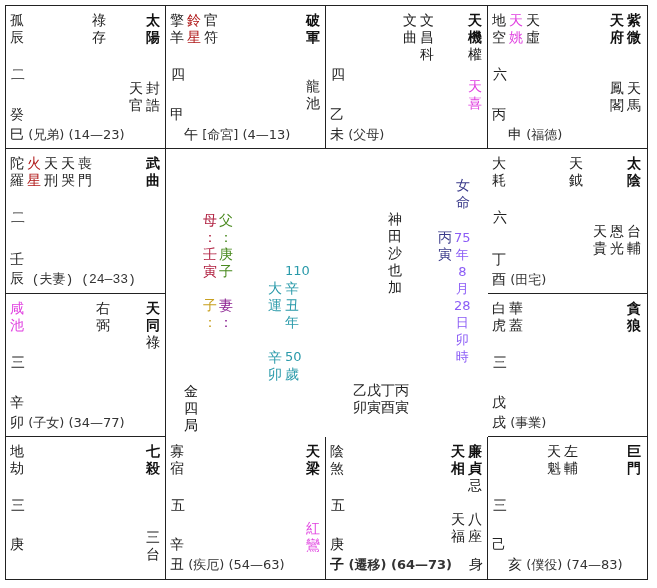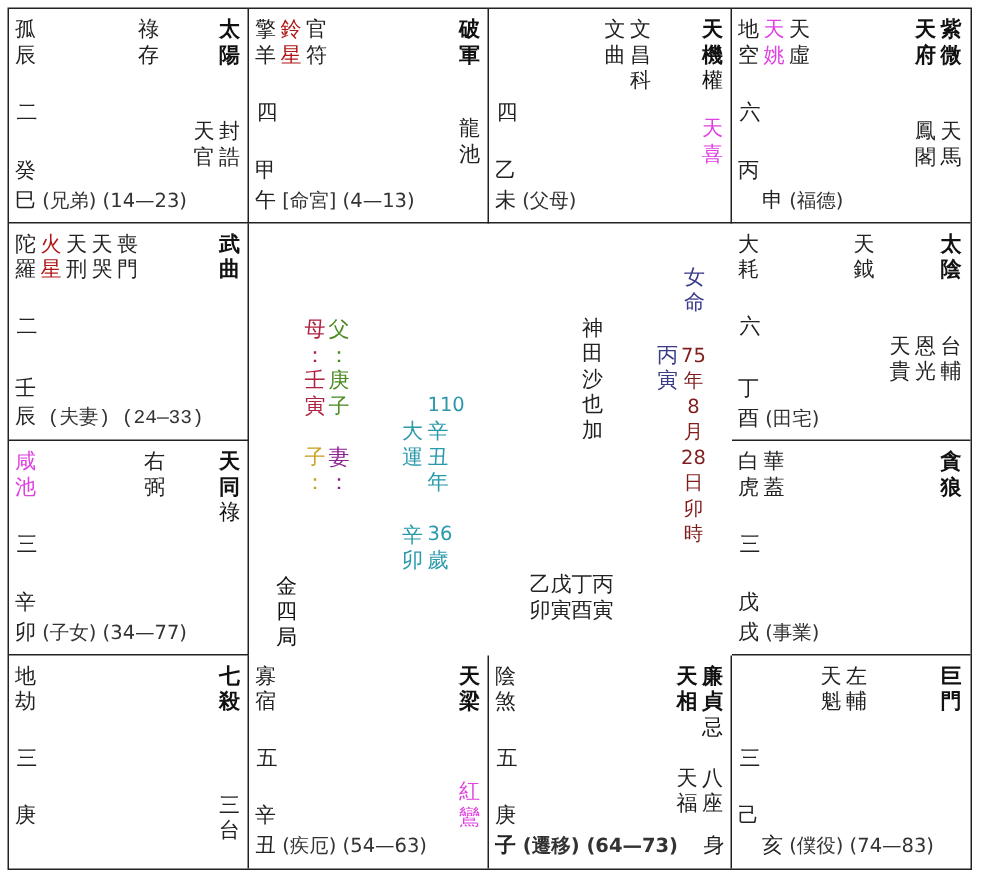--- a/index.html
+++ b/index.html
@@ -63,21 +63,21 @@
       <div class="vcol " style="left: 38px; top: 6px;">
         <span>官</span>
         <span>符</span>
       </div>
       <div class="vcol " style="left: 140px; top: 72px;">
         <span>龍</span>
         <span>池</span>
       </div>
       <div class="num" style="left: 5px; top: 60px;">四</div>
       <div class="foot" style="left: 4px; top: 99px;">甲</div>
-      <div class="foot" style="left: 4px; top: 119px;"><span>午</span><span class="small"> [命宮]</span><span class="small">  (4—13)</span></div>
+      <div class="foot" style="left: 18px; top: 119px;"><span>午</span><span class="small"> [命宮]</span><span class="small">  (4—13)</span></div>
     </div>
     <div class="cell" style="left: 320px; top: 0px; width: 162px; height: 143px;">
       <div class="vcol main-star" style="left: 142px; top: 6px;">
         <span>天</span>
         <span>機</span>
         <span style="font-weight: normal;">權</span>
       </div>
       <div class="vcol " style="left: 77px; top: 6px;">
         <span>文</span>
         <span>曲</span>
@@ -326,21 +326,21 @@
       </div>
       <div class="vcol" style="left: 119px; top: 131px; color: rgb(42, 154, 170);">
         <span>辛</span>
         <span>丑</span>
         <span>年</span>
       </div>
       <div class="vcol" style="left: 102px; top: 200px; color: rgb(42, 154, 170);">
         <span>辛</span>
         <span>卯</span>
       </div>
-      <div class="num" style="left: 119px; top: 200px; color: rgb(42, 154, 170); font-size: 13px;">36</div>
+      <div class="num" style="left: 119px; top: 200px; color: rgb(42, 154, 170); font-size: 13px;">50</div>
       <div class="vcol" style="left: 119px; top: 217px; color: rgb(42, 154, 170);">
         <span>歲</span>
       </div>
       <div class="vcol" style="left: 18px; top: 234px; color: rgb(17, 17, 17);">
         <span>金</span>
         <span>四</span>
         <span>局</span>
       </div>
       <div class="vcol" style="left: 222px; top: 62px; color: rgb(34, 34, 34);">
         <span>神</span>
@@ -350,21 +350,21 @@
         <span>加</span>
       </div>
       <div class="vcol" style="left: 290px; top: 28px; color: rgb(58, 58, 138);">
         <span>女</span>
         <span>命</span>
       </div>
       <div class="vcol" style="left: 272px; top: 80px; color: rgb(58, 58, 138);">
         <span>丙</span>
         <span>寅</span>
       </div>
-      <div class="vcol" style="left: 288px; top: 80px; color: #7f1d1d; font-size: 13px;">
+      <div class="vcol" style="left: 288px; top: 80px; color: #8b5cf6; font-size: 13px;">
         <span>75</span>
         <span>年</span>
         <span>8</span>
         <span>月</span>
         <span>28</span>
         <span>日</span>
         <span>卯</span>
         <span>時</span>
       </div>
       <div style="position: absolute; left: 187px; top: 233px; display: flex;">

